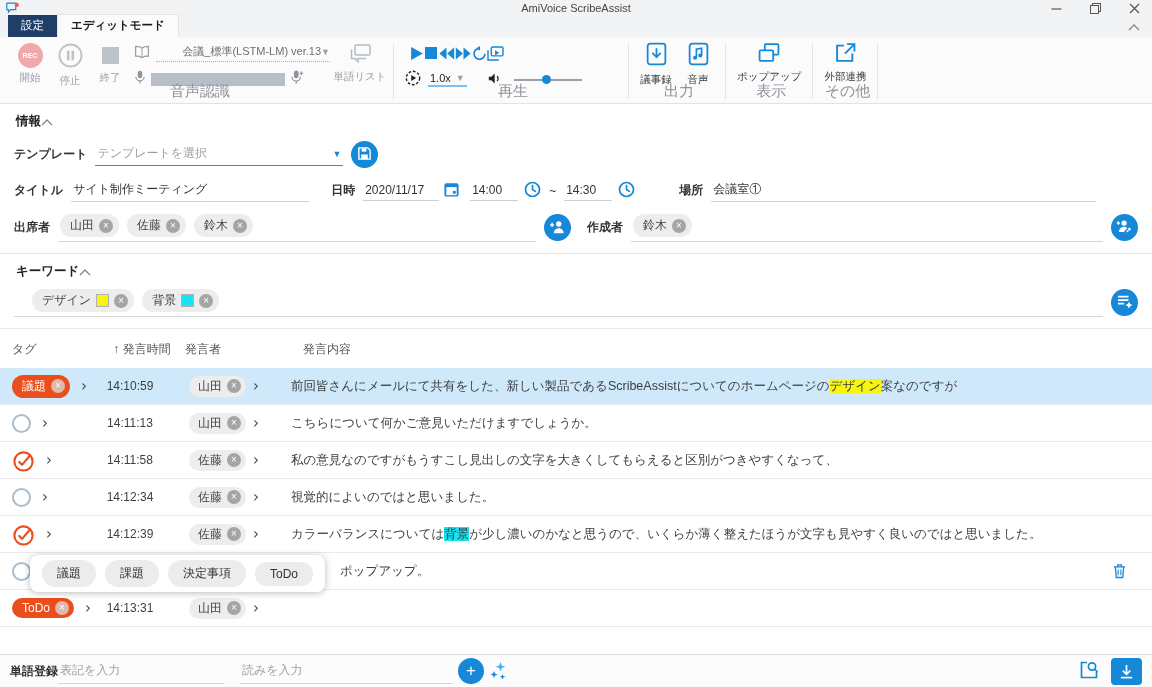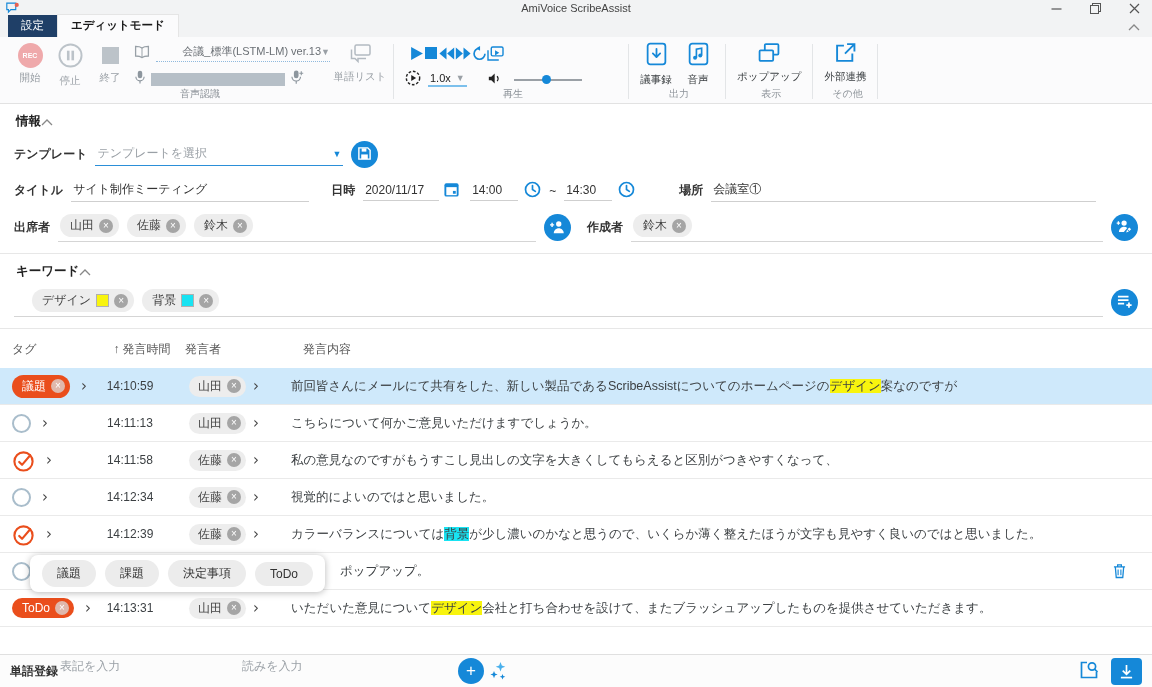--- a/index.html
+++ b/index.html
@@ -16,21 +16,21 @@
   
   .tabbar { height:21px; background:#f2f3f4; display:flex; align-items:flex-end; padding-left:8px; position:relative; }
   .tab { padding:3px 13px 4px; font-size:11.5px; }
   .tab-settings { background:var(--tab_navy,#1f3f67); color:#fff;margin-top:48px; }
   .tab-edit { background:#fbfbfc; color:#1a1a1a; font-weight:bold; border:1px solid #e5e5e5; border-bottom:none; }
   .ribbon-collapse { position:absolute; right:12px; bottom:3px; }
 
   
   .ribbon { height:67px; background:#fbfbfc; border-bottom:1px solid #e2e2e2; display:flex; padding:3px 4px 0 4px; }
   .rgroup { position:relative; padding:2px 6px 14px; display:flex; align-items:flex-start; }
-  .rg-label { position:absolute; bottom:2px; left:4px; right:0; text-align:center; font-size:10px; color:#8d9399; }
+  .rg-label { position:absolute; bottom:2px; left:4px; right:0; text-align:center; font-size:15px; color:#8d9399; }
   .vdiv { width:1px; background:#e3e5e7; margin:4px 1px; }
   .big-btn { display:flex; flex-direction:column; align-items:center; gap:3px; width:40px; padding-top:1px; }
   .btn-label { font-size:10.5px; color:#9aa0a6; white-space:nowrap; }
   .rec-circle { width:25px; height:25px; border-radius:50%; background:#efa9ab; color:#fff; font-size:7px; font-weight:bold; display:flex; align-items:center; justify-content:center; }
   .stop-square { width:17px; height:17px; background:#bcc3c9; margin:4px 0; }
   .engine-col { display:flex; flex-direction:column; gap:7px; margin:2px 4px 0; width:196px; }
   .engine-row { display:flex; align-items:center; gap:6px; }
   .engine-text { flex:1; display:flex; justify-content:flex-end; align-items:center; font-size:11px; color:#6b7075; border-bottom:1px dotted #8fb9dd; padding-bottom:2px; }
   .caret { color:#9aa0a6; font-size:9px; }
   .mic-row { display:flex; align-items:center; gap:5px; }
@@ -57,21 +57,21 @@
   .input-line { border-bottom:1px solid #cfcfcf; padding:2px 2px 3px; color:#333; white-space:nowrap; }
   .placeholder { color:#9aa0a6; }
   .tpl-select { width:248px; display:flex; justify-content:space-between; align-items:center; border-bottom:1px solid #2b8fd8; padding:2px 2px 3px; }
   .circle-btn { min-width:27px; width:27px; height:27px; border-radius:50%; background:var(--accent,#1588d8); display:flex; align-items:center; justify-content:center; margin-left:8px; }
   .chip-area { display:flex; align-items:center; border-bottom:1px solid #d5d5d5; padding:1px 2px 4px; min-height:26px; }
   .chip { display:inline-flex; align-items:center; gap:5px; background:#ededed; border-radius:12px; padding:3px 6px 3px 10px; margin-right:8px; color:#444; white-space:nowrap; }
   .chip-x { width:14px; height:14px; border-radius:50%; background:#a5a5a5; color:#fff; font-size:10px; line-height:14px; text-align:center; }
   .swatch { width:13px; height:13px; border:1px solid #b0b0b0; display:inline-block; }
 
   
-  .thead { display:grid; grid-template-columns:95px 70px 118px 1fr; padding:12px 0 10px 12px; color:#555;font-family:Liberation Serif, serif; }
+  .thead { display:grid; grid-template-columns:95px 70px 118px 1fr; padding:12px 0 10px 12px; color:#555; }
   .thead .h-time { text-align:center; }
   .thead .h-speaker { padding-left:8px; }
   .thead .h-content { padding-left:8px; }
   .trow { position:relative; display:grid; grid-template-columns:95px 70px 118px 1fr; align-items:center; height:37px; border-bottom:1px solid #eaeaea; background:#fff; }
   .trow.selected { background:var(--row_selected,#cfe9fb); }
   .c-tag { display:flex; align-items:center; gap:11px; padding-left:12px; }
   .marker-circle { width:19px; height:19px; border-radius:50%; border:2px solid #a9bdcb; }
   .marker-check { width:23px; height:23px; }
   .tag-pill { background:var(--tag_orange,#ea4e1c); color:#fff; border-radius:13px; padding:3px 5px 3px 10px; display:inline-flex; gap:5px; align-items:center; }
   .pill-x { background:rgba(220,220,220,.75); }
@@ -83,21 +83,21 @@
   .c-content.offset { padding-left:57px; }
   .hl-yellow { background:var(--hl_yellow,#f8f40e); }
   .hl-cyan { background:var(--hl_cyan,#18e3f2); }
   .row-trash { position:absolute; right:26px; top:10px; }
   .tag-menu { position:absolute; left:30px; top:2px; background:#fff; border-radius:8px; box-shadow:0 1px 7px rgba(0,0,0,.28); padding:5px 12px; display:flex; gap:9px; align-items:center; z-index:5; }
   .tag-option { background:#ececec; border:none; border-radius:14px; padding:5px 15px; font-size:12px; color:#333; font-family:inherit; white-space:nowrap; }
 
   
   .footer { position:absolute; bottom:0; left:0; right:0; height:33px; border-top:1px solid #e0e0e0; background:#fcfcfc; display:flex; align-items:center; padding:0 10px; }
   .footer .flabel { margin-right:0; }
-  .f-input { border-bottom:1px solid #d5d5d5; padding:3px 2px 12px; color:#9aa0a6; }
+  .f-input { border-bottom:1px solid #d5d5d5; padding:3px 2px 4px; color:#9aa0a6; }
   .f-input.w1 { width:166px; }
   .f-input.w2 { width:212px; margin-left:16px; }
   .plus-btn { width:26px; height:26px; border-radius:50%; background:var(--accent,#1588d8); color:#fff; font-size:17px; display:flex; align-items:center; justify-content:center; margin-left:6px; }
   .sparkles { margin-left:4px; display:flex; }
   .f-right { margin-left:auto; display:flex; align-items:center; gap:12px; }
   .dl-btn { width:31px; height:27px; border-radius:4px; background:var(--accent,#1588d8); display:flex; align-items:center; justify-content:center; }
 </style>
 </head>
 <body>
 
@@ -525,21 +525,20 @@
         <span class="chev">›</span>
       </div>
   <div class="cell c-time">14:13:31</div>
   <div class="cell c-speaker">
         <span class="chip">
           <span>山田</span>
           <span class="chip-x ">×</span>
         </span>
         <span class="chev">›</span>
       </div>
-  <div class="cell c-content">いただいた意見について<span class="hl-yellow">デザイン</span>会社と打ち合わせを設けて、またブラッシュアップしたものを提供させていただきます。</div>
 
 </div>
   </div>
 
 <div class="footer">
   <span class="flabel">単語登録</span>
   <span class="f-input w1">表記を入力</span>
   <span class="f-input w2">読みを入力</span>
   <span class="plus-btn">+</span>
   <span class="sparkles">

